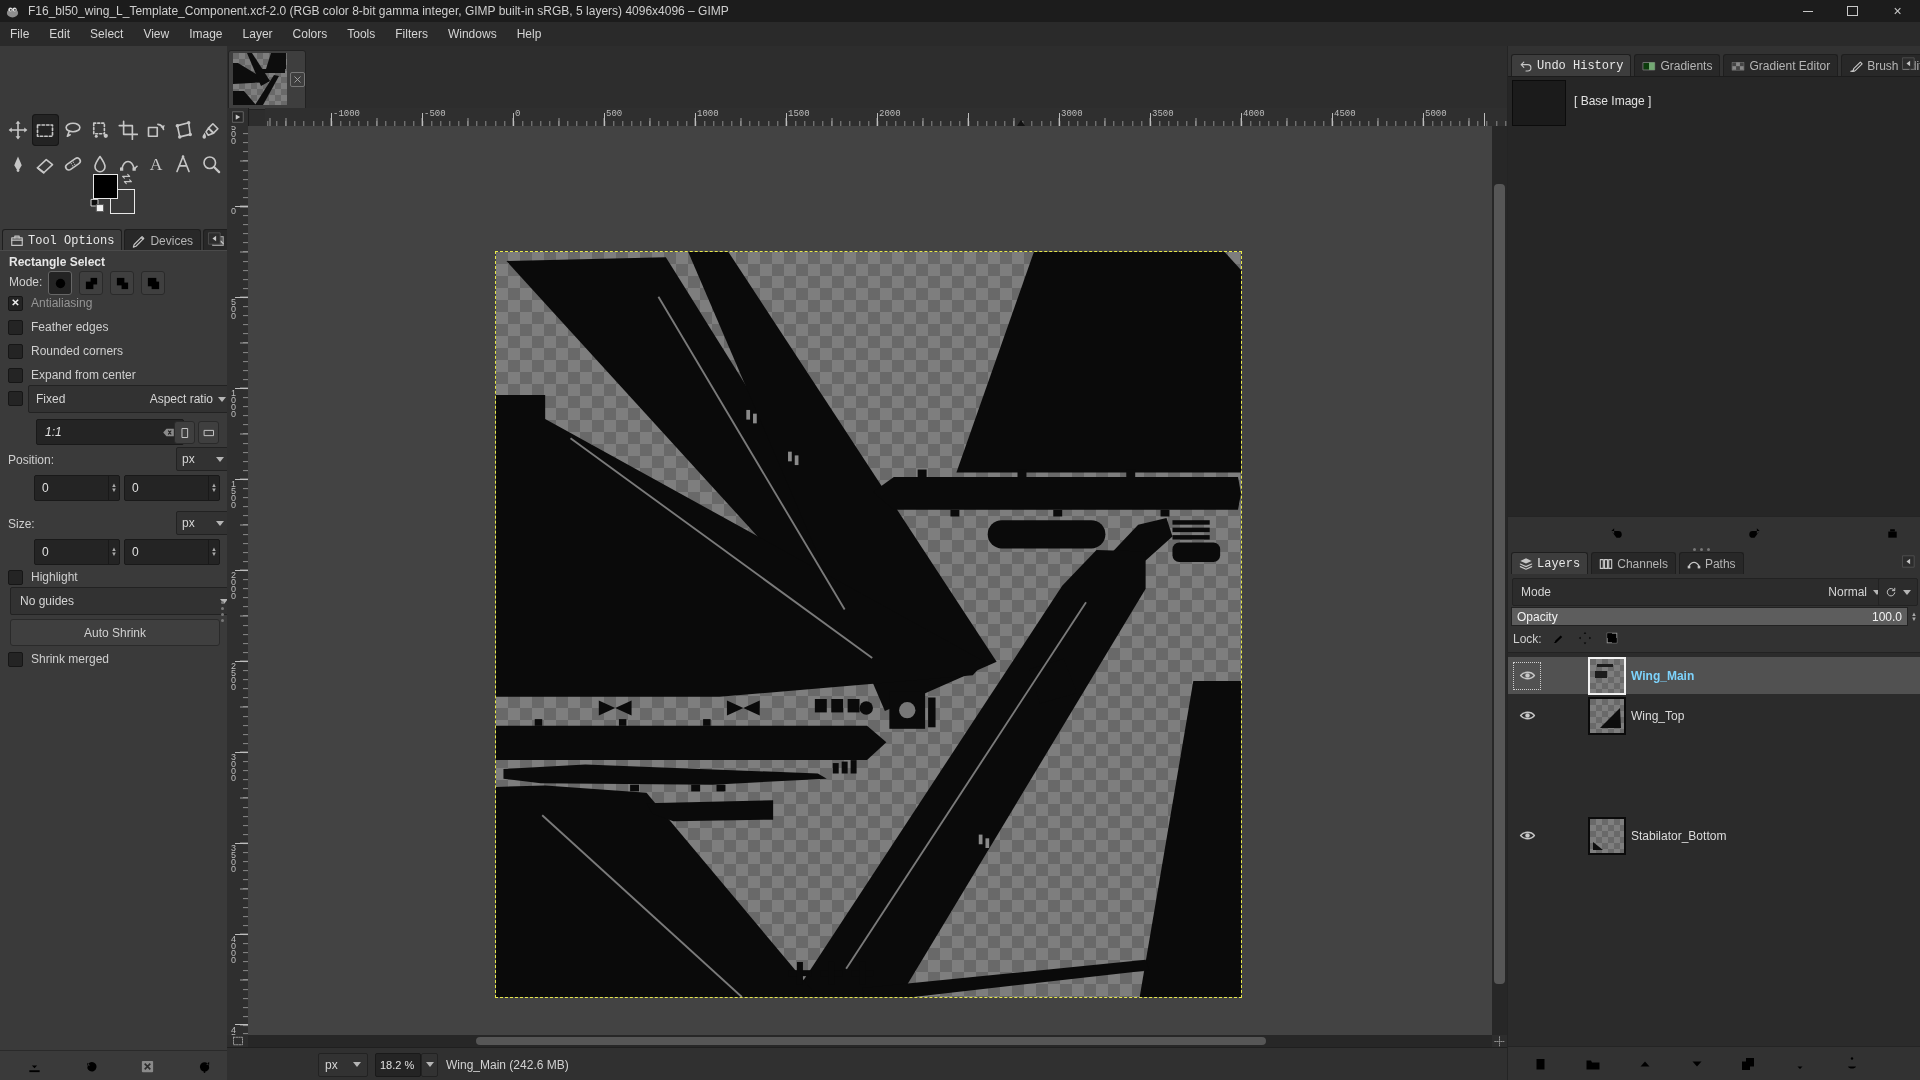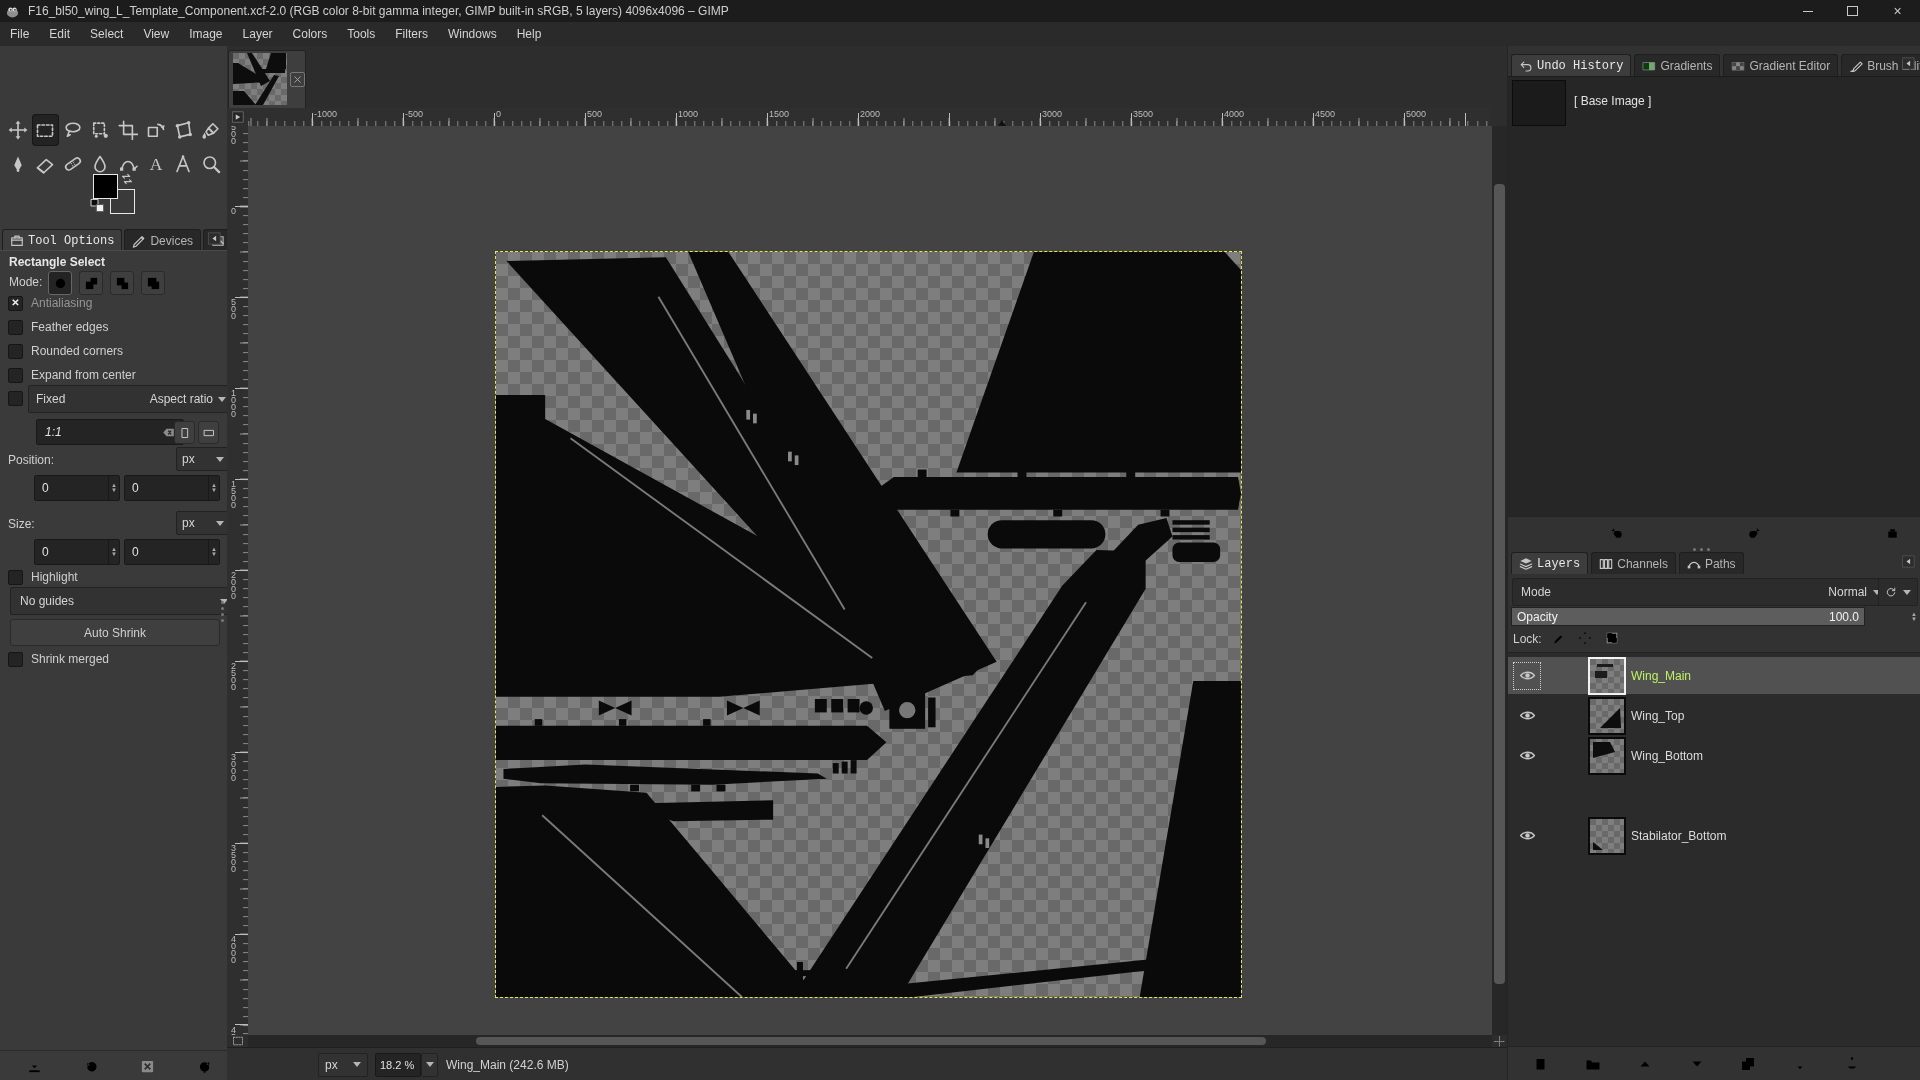--- a/index.html
+++ b/index.html
@@ -35,27 +35,27 @@
   #canvas-col{left:227px;top:46px;width:1280px;height:1034px;background:#2d2d2d;}
   #img-tab{position:absolute;left:1px;top:4px;width:76px;height:58px;background:#3e3e3e;border:1px solid #222;border-radius:3px 3px 0 0;}
   .checker{background-color:#696969;background-image:
      linear-gradient(45deg,#7e7e7e 25%,transparent 25%,transparent 75%,#7e7e7e 75%),
      linear-gradient(45deg,#7e7e7e 25%,transparent 25%,transparent 75%,#7e7e7e 75%);
      background-size:24px 24px;background-position:0 0,12px 12px;}
   .checker-sm{background-color:#696969;background-image:
      linear-gradient(45deg,#7e7e7e 25%,transparent 25%,transparent 75%,#7e7e7e 75%),
      linear-gradient(45deg,#7e7e7e 25%,transparent 25%,transparent 75%,#7e7e7e 75%);
      background-size:12px 12px;background-position:0 0,6px 6px;}
-  #hruler{position:absolute;left:19px;top:62px;width:1244px;height:18px;background:#2f2f2f;border-bottom:1px solid #1d1d1d;overflow:hidden;
+  #hruler{position:absolute;left:38px;top:62px;width:1244px;height:18px;background:#2f2f2f;border-bottom:1px solid #1d1d1d;overflow:hidden;
      background-image:
        repeating-linear-gradient(90deg,#bdbdbd 0 1px,transparent 1px 91px),
        repeating-linear-gradient(90deg,#9a9a9a 0 1px,transparent 1px 45.5px),
        repeating-linear-gradient(90deg,#8a8a8a 0 1px,transparent 1px 9.1px);
      background-size:auto 13px,auto 8px,auto 5px;
-     background-position:-25px 100%,20.5px 100%,2.3px 100%;background-repeat:repeat-x;}
+     background-position:-25px 100%,20.5px 100%,2.3px 100%;background-repeat:repeat-x;font-family:Liberation Mono, monospace;}
   #vruler{position:absolute;left:0;top:80px;width:21px;height:909px;background:#2f2f2f;border-right:1px solid #1d1d1d;overflow:hidden;
      background-image:
        repeating-linear-gradient(180deg,#bdbdbd 0 1px,transparent 1px 91px),
        repeating-linear-gradient(180deg,#9a9a9a 0 1px,transparent 1px 45.5px),
        repeating-linear-gradient(180deg,#8a8a8a 0 1px,transparent 1px 9.1px);
      background-size:13px auto,8px auto,5px auto;
      background-position:100% -11px,100% 34.5px,100% -1.9px;background-repeat:repeat-y;}
   .rlab{position:absolute;top:1px;font-size:9px;color:#bdbdbd;white-space:nowrap;}
   .vlab{position:absolute;left:2px;font-size:9px;color:#bdbdbd;line-height:7px;text-align:center;width:9px;}
   #viewport{position:absolute;left:21px;top:80px;width:1244px;height:909px;background:#434343;overflow:hidden;}
@@ -65,24 +65,24 @@
   .thumbbar{position:absolute;background:#565656;border-radius:4px;}
   #statusbar{position:absolute;left:0;top:1001px;width:1280px;height:33px;background:#303030;border-top:1px solid #1f1f1f;display:flex;align-items:center;}
   
   #right-dock{left:1507px;top:46px;width:413px;height:1034px;background:#323232;border-left:1px solid #242424;}
   .dockbtn{width:30px;height:24px;display:flex;align-items:center;justify-content:center;border-radius:3px;}
   .layer-row{position:absolute;left:0;width:413px;height:37px;display:flex;align-items:center;}
   .layer-row.selected{background:#515151;}
   .lthumb{position:absolute;left:80px;width:34px;height:34px;border:2px solid #0a0a0a;}
   .layer-row.selected .lthumb{border-color:#f2f2f2;}
   .lname{position:absolute;left:123px;color:#dcdcdc;font-size:12px;}
-  .layer-row.selected .lname{color:#bef264;}
+  .layer-row.selected .lname{color:#7dd3fc;font-weight:bold;}
   .eyebox{position:absolute;left:6px;width:26px;height:26px;display:flex;align-items:center;justify-content:center;}
   .layer-row.selected .eyebox{outline:1px dotted #cfcfcf;}
-  #opacity-bar{position:absolute;left:3px;top:561px;width:354px;height:19px;background:#5d5d5d;border:1px solid #222;
+  #opacity-bar{position:absolute;left:3px;top:561px;width:397px;height:19px;background:#5d5d5d;border:1px solid #222;
      display:flex;align-items:center;justify-content:space-between;padding:0 5px;color:#f2f2f2;box-sizing:border-box;}
   .grip-dots{position:absolute;display:flex;flex-direction:column;gap:3px;}
   .grip-dots i{width:3px;height:3px;background:#777;border-radius:50%;}
   .hgrip{display:flex;gap:4px;}
   .hgrip i{width:3px;height:3px;background:#777;border-radius:50%;}
 </style>
 </head>
 <body>
 
 <div id="titlebar" class="abs">
@@ -827,36 +827,20 @@
             </svg>
           </span>
         </span>
         <div class="lthumb checker-sm">
           <svg viewBox="0 0 34 34" width="34" height="34" style="position: absolute; left: 0px; top: 0px;">
             <polygon points="10,29 30,9 31,29" fill="#0d0d0d"></polygon>
           </svg>
         </div>
         <span class="lname">Wing_Top</span>
       </div>
-      <div class="layer-row" style="top: 84px;">
-        <span class="eyebox">
-          <span class="ic">
-            <svg viewBox="0 0 16 16" width="17" height="17">
-              <path d="M1.5 8C4.5 4 11.5 4 14.5 8 11.5 12 4.5 12 1.5 8z"></path>
-              <circle cx="8" cy="8" r="2.1" class="f"></circle>
-            </svg>
-          </span>
-        </span>
-        <div class="lthumb checker-sm">
-          <svg viewBox="0 0 34 34" width="34" height="34" style="position: absolute; left: 0px; top: 0px;">
-            <polygon points="3,3 20,3 25,13 3,19" fill="#0d0d0d"></polygon>
-          </svg>
-        </div>
-        <span class="lname">Wing_Bottom</span>
-      </div>
       <div class="layer-row" style="top: 164px;">
         <span class="eyebox">
           <span class="ic">
             <svg viewBox="0 0 16 16" width="17" height="17">
               <path d="M1.5 8C4.5 4 11.5 4 14.5 8 11.5 12 4.5 12 1.5 8z"></path>
               <circle cx="8" cy="8" r="2.1" class="f"></circle>
             </svg>
           </span>
         </span>
         <div class="lthumb checker-sm">

